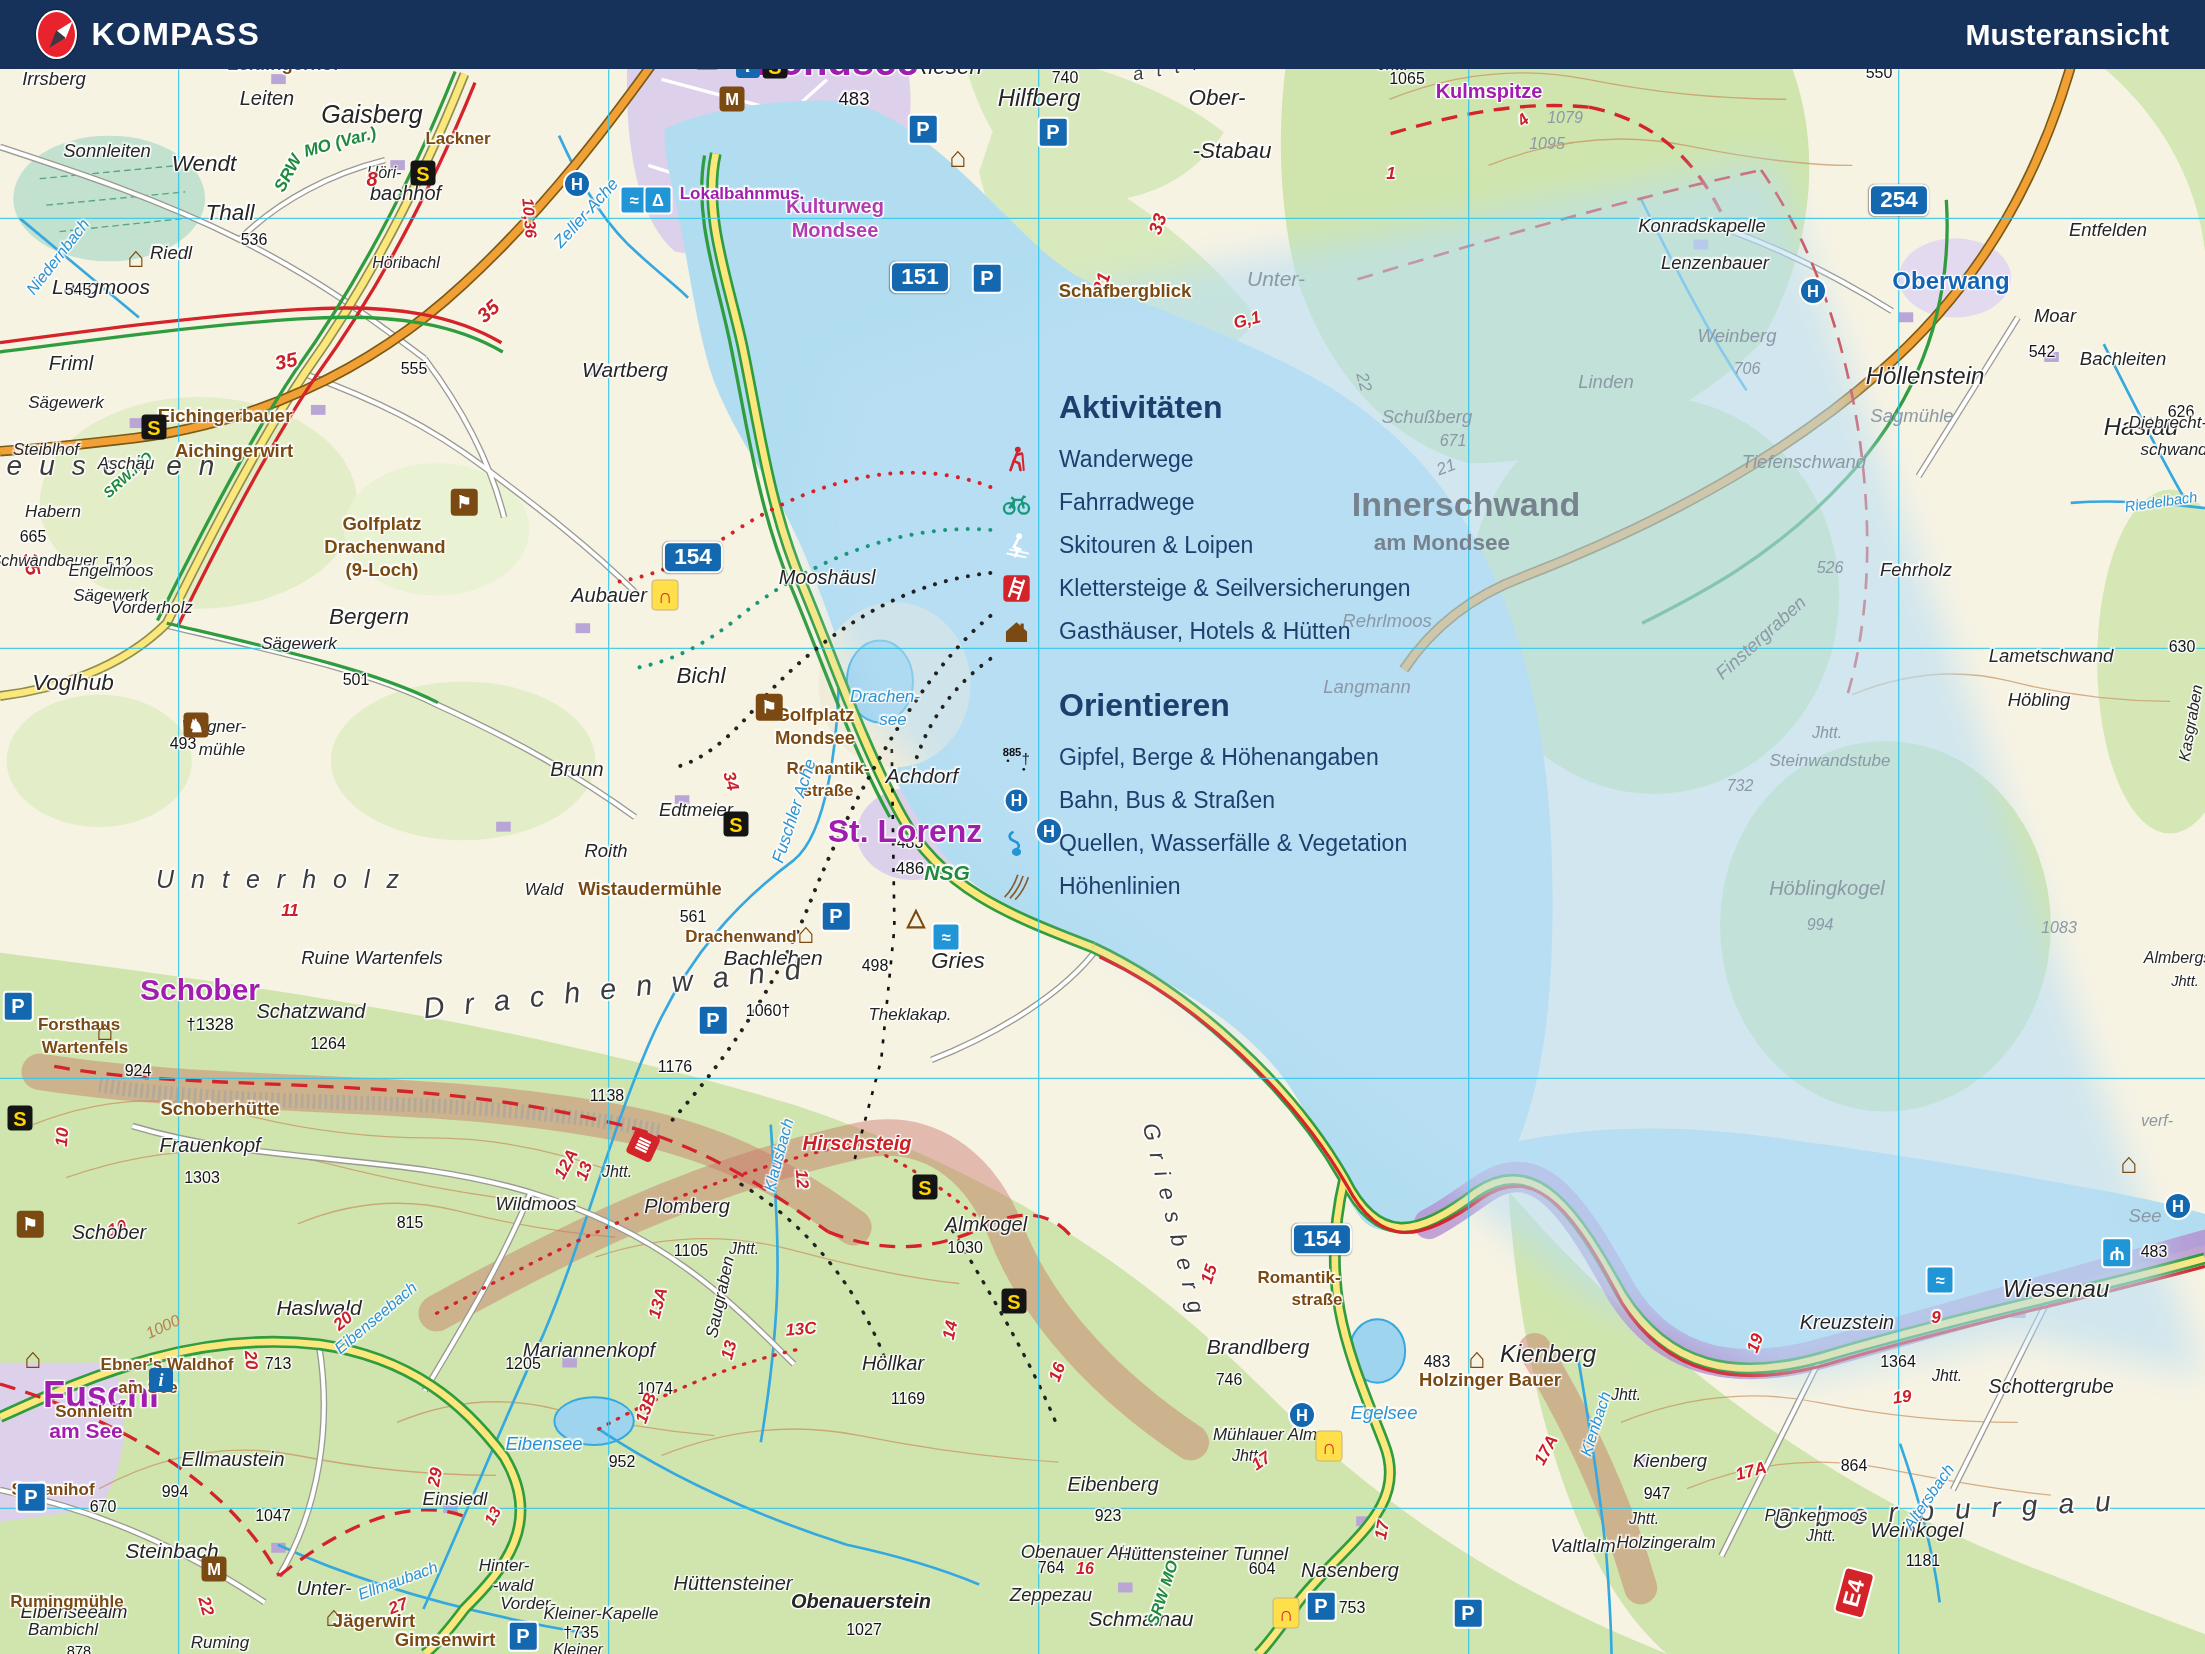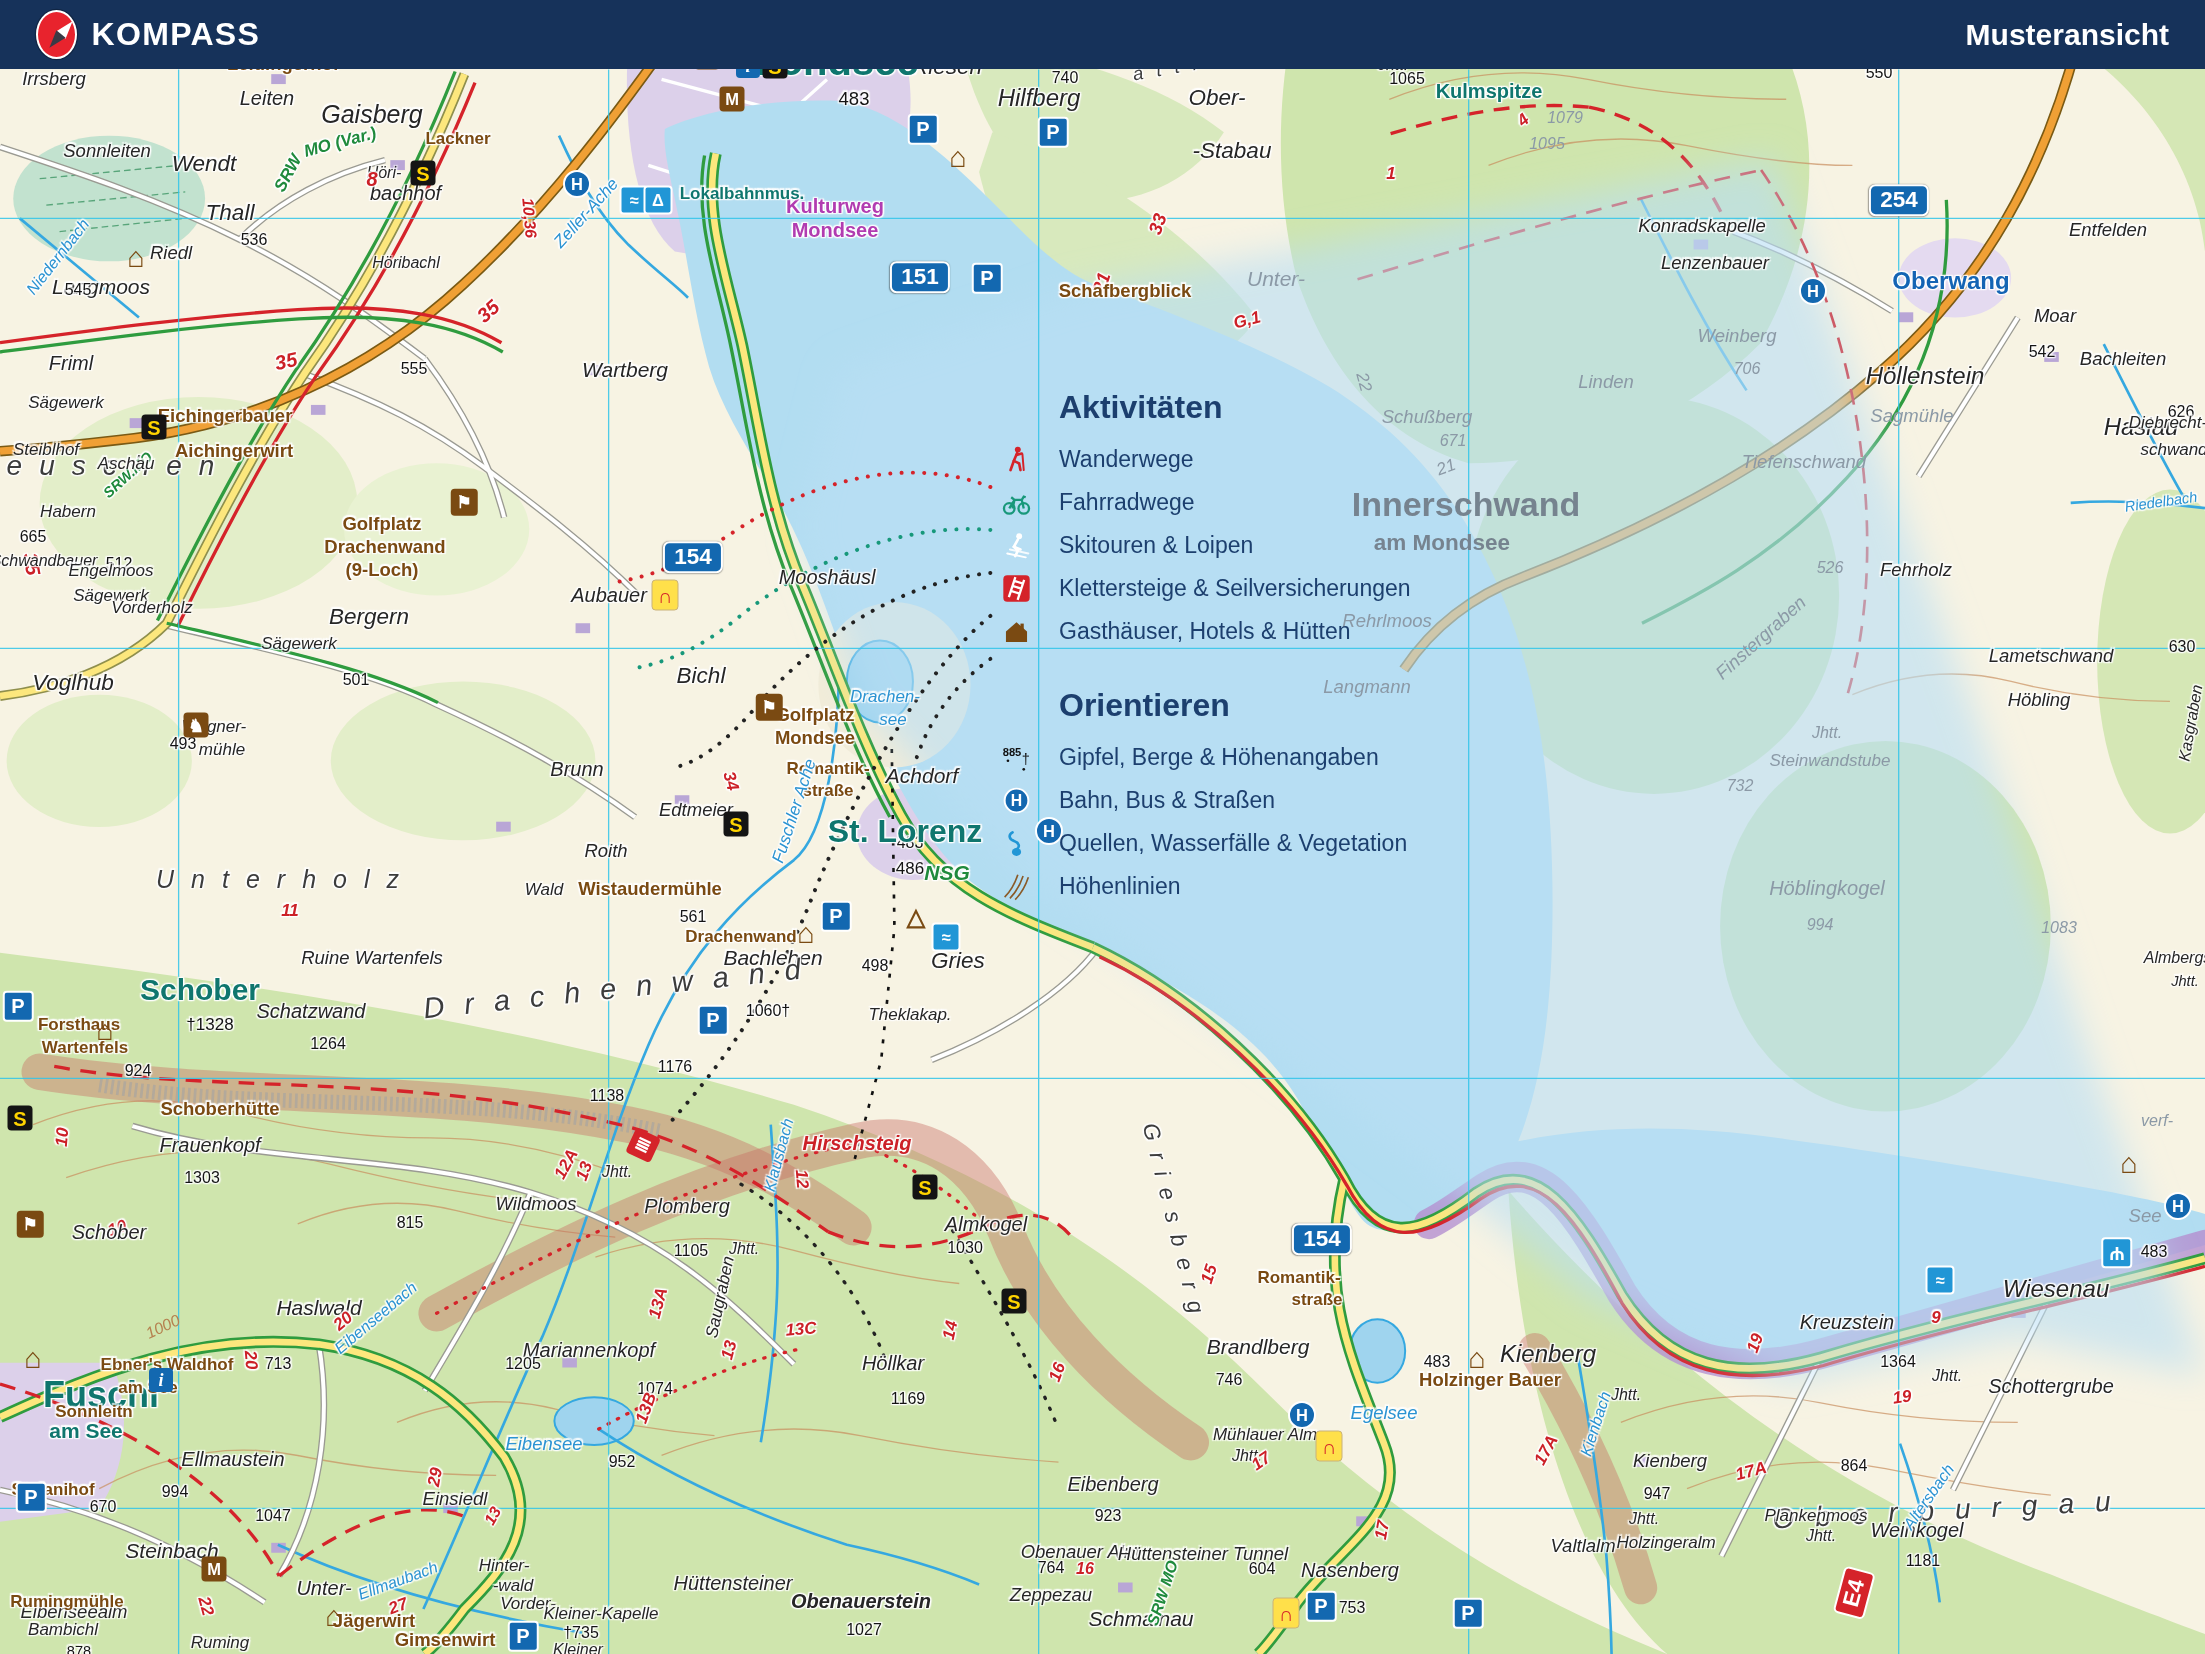--- a/index.html
+++ b/index.html
@@ -23,21 +23,21 @@
   .sheet-title{color:#fff;font-size:30px;font-weight:bold;}
 
   
   #map{position:absolute;inset:0;z-index:1;}
   #mapsvg{position:absolute;left:0;top:0;}
 
   
   #labels{position:absolute;inset:0;z-index:3;pointer-events:none;}
   .lbl{position:absolute;white-space:nowrap;line-height:1;
     text-shadow:-1.3px -1.3px 1.3px #fff,1.3px -1.3px 1.3px #fff,-1.3px 1.3px 1.3px #fff,1.3px 1.3px 1.3px #fff,0 0 2.6px #fff;}
-  .tn{font-weight:bold;color:#0f766e;}
+  .tn{font-weight:bold;color:#a21caf;}
   .tb{font-weight:bold;color:#1464b4;}
   .hm{font-style:italic;color:#262626;}
   .br{font-weight:bold;color:#7a4a12;}
   .bl{font-style:italic;color:#2b93d2;}
   .gr{font-weight:bold;font-style:italic;color:#1f8a3c;}
   .rd{font-weight:bold;font-style:italic;color:#cc2027;}
   .gy{font-style:italic;color:#8b99a6;text-shadow:none;}
   .iv{font-weight:bold;color:#76838f;text-shadow:none;}
   .el{color:#141414;}
   .sp{font-style:italic;color:#3c3c3c;}
@@ -369,21 +369,21 @@
         <span class="lbl br" style="font-size: 18.5px; position: absolute; left: 382px; top: 570px; transform: translate(-50%, -50%);">(9-Loch)</span>
         <span class="lbl hm" style="font-size: 17px; position: absolute; left: 66px; top: 402px; transform: translate(-50%, -50%);">Sägewerk</span>
         <span class="lbl el" style="font-size: 16px; position: absolute; left: 119px; top: 564px; transform: translate(-50%, -50%);">512</span>
         <span class="lbl hm" style="font-size: 17px; position: absolute; left: 111px; top: 595px; transform: translate(-50%, -50%);">Sägewerk</span>
         <span class="lbl hm" style="font-size: 17px; position: absolute; left: 299px; top: 643px; transform: translate(-50%, -50%);">Sägewerk</span>
         <span class="lbl hm" style="font-size: 22.5px; position: absolute; left: 369px; top: 617px; transform: translate(-50%, -50%);">Bergern</span>
         <span class="lbl el" style="font-size: 16px; position: absolute; left: 356px; top: 680px; transform: translate(-50%, -50%);">501</span>
         <span class="lbl hm" style="font-size: 22.5px; position: absolute; left: 73px; top: 683px; transform: translate(-50%, -50%);">Voglhub</span>
         <span class="lbl hm" style="font-size: 17px; position: absolute; left: 46px; top: 449px; transform: translate(-50%, -50%);">Steiblhof</span>
         <span class="lbl hm" style="font-size: 17px; position: absolute; left: 126px; top: 463px; transform: translate(-50%, -50%);">Aschau</span>
-        <span class="lbl hm" style="font-size: 17px; position: absolute; left: 68px; top: 511px; transform: translate(-50%, -50%);">Habern</span>
+        <span class="lbl hm" style="font-size: 17px; position: absolute; left: 53px; top: 511px; transform: translate(-50%, -50%);">Habern</span>
         <span class="lbl el" style="font-size: 16px; position: absolute; left: 33px; top: 537px; transform: translate(-50%, -50%);">665</span>
         <span class="lbl hm" style="font-size: 16px; position: absolute; left: 44px; top: 561px; transform: translate(-50%, -50%);">Schwandbauer</span>
         <span class="lbl hm" style="font-size: 17px; position: absolute; left: 111px; top: 570px; transform: translate(-50%, -50%);">Engelmoos</span>
         <span class="lbl hm" style="font-size: 17px; position: absolute; left: 152px; top: 607px; transform: translate(-50%, -50%);">Vorderholz</span>
         <span class="lbl mg" style="font-size: 20px; position: absolute; left: 835px; top: 206px; transform: translate(-50%, -50%);">Kulturweg</span>
         <span class="lbl mg" style="font-size: 20px; position: absolute; left: 835px; top: 230px; transform: translate(-50%, -50%);">Mondsee</span>
         <span class="lbl tn" style="font-size: 17px; position: absolute; left: 742px; top: 193px; transform: translate(-50%, -50%);">Lokalbahnmus.</span>
         <span class="lbl bl" style="font-size: 17px; position: absolute; left: 586px; top: 213px; transform: translate(-50%, -50%) rotate(-48deg);">Zeller-Ache</span>
         <span class="lbl rd" style="font-size: 18.5px; position: absolute; left: 1158px; top: 224px; transform: translate(-50%, -50%) rotate(-70deg);">33</span>
         <span class="lbl rd" style="font-size: 18.5px; position: absolute; left: 1102px; top: 283px; transform: translate(-50%, -50%) rotate(-72deg);">21</span>

